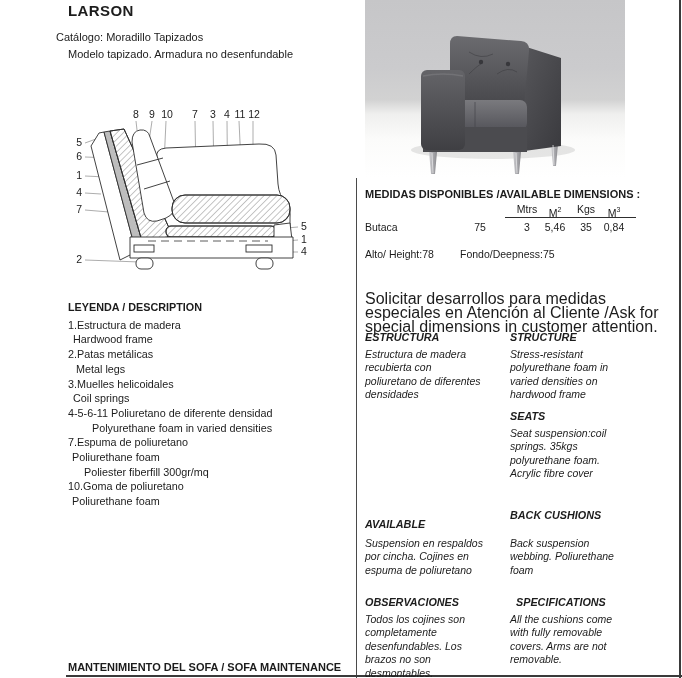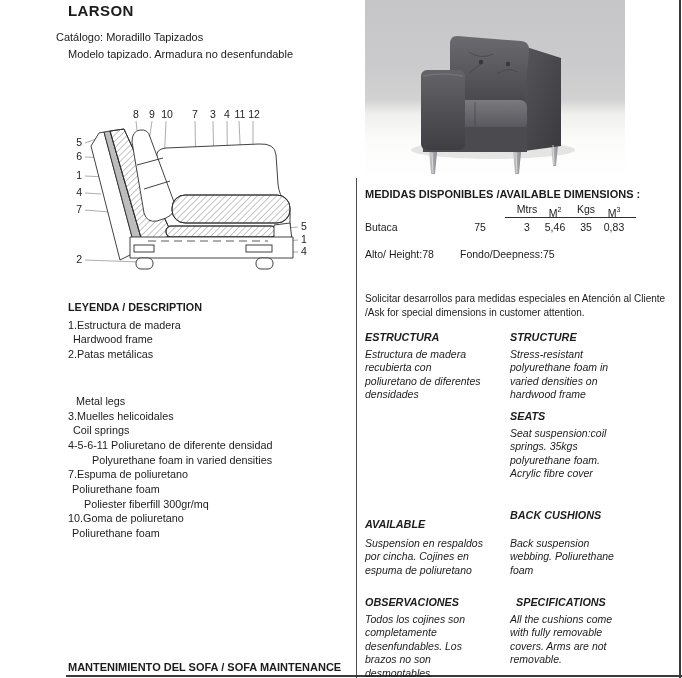--- a/index.html
+++ b/index.html
@@ -21,28 +21,28 @@
     left:365px;top:0;width:260px;height:178px;
     background:linear-gradient(180deg,#c6c6c8 0%,#cbcbcd 38%,#d2d2d2 56%,#eFefee 64%,#fbfbfa 78%,#ffffff 100%);
   }
   
   .dims-rule{left:505px;top:217px;width:131px;height:1px;background:#2e2e2e;}
   .cell{width:44px;text-align:center;}
   sup{font-size:7px;}
   
   .legend{left:68px;top:300px;width:292px;font-size:10.8px;line-height:14.7px;}
   .legend .hd{font-weight:bold;margin-bottom:3px;}
-  .ind4{padding-left:4px;} .ind5{padding-left:5px;} .ind8{padding-left:8px;margin-top:32px;}
+  .ind4{padding-left:4px;} .ind5{padding-left:5px;} .ind8{padding-left:8px;}
   .ind16{padding-left:16px;} .ind24{padding-left:24px;}
   
   .sec{width:118px;font-style:italic;}
   .sec .hd{font-weight:bold;font-size:10.8px;}
   .sec .bd{margin-top:3px;}
   .sec-en{width:110px;}
-  .note{left:365px;top:292px;width:302px;font-size:10px;line-height:14px;}
+  .note{left:365px;top:292px;width:302px;font-size:16px;line-height:14px;}
   svg text{font-family:"Liberation Sans",sans-serif;font-size:10.5px;fill:#222;}
 </style>
 </head>
 <body>
 
 <div class="page">
 
   <div class="abs vline-right"></div>
   <div class="abs vline-mid"></div>
   <div class="abs hline-bottom"></div>
@@ -179,21 +179,21 @@
   <div class="abs t10 cell" style="left:505px;top:203px;">Mtrs</div>
   <div class="abs t10 cell" style="left:533px;top:203px;"><span>M</span><sup>2</sup></div>
   <div class="abs t10 cell" style="left:564px;top:203px;">Kgs</div>
   <div class="abs t10 cell" style="left:592px;top:203px;"><span>M</span><sup>3</sup></div>
   <div class="abs dims-rule"></div>
   <div class="abs t10" style="left:365px;top:221px;">Butaca</div>
   <div class="abs t10 cell" style="left:458px;top:221px;">75</div>
   <div class="abs t10 cell" style="left:505px;top:221px;">3</div>
   <div class="abs t10 cell" style="left:533px;top:221px;">5,46</div>
   <div class="abs t10 cell" style="left:564px;top:221px;">35</div>
-  <div class="abs t10 cell" style="left:592px;top:221px;">0,83</div>
+  <div class="abs t10 cell" style="left:592px;top:221px;">0,84</div>
   <div class="abs t10" style="left:365px;top:248px;">Alto/ Height:78</div>
   <div class="abs t10" style="left:460px;top:248px;">Fondo/Deepness:75</div>
 
   <div class="abs note">Solicitar desarrollos para medidas especiales en Atención al Cliente /Ask for special dimensions in customer attention.</div>
 
   <div class="abs legend">
     <div class="hd">LEYENDA / DESCRIPTION</div>
     <div>1.Estructura de madera</div>
     <div class="ind5">Hardwood frame</div>
     <div>2.Patas metálicas</div>

